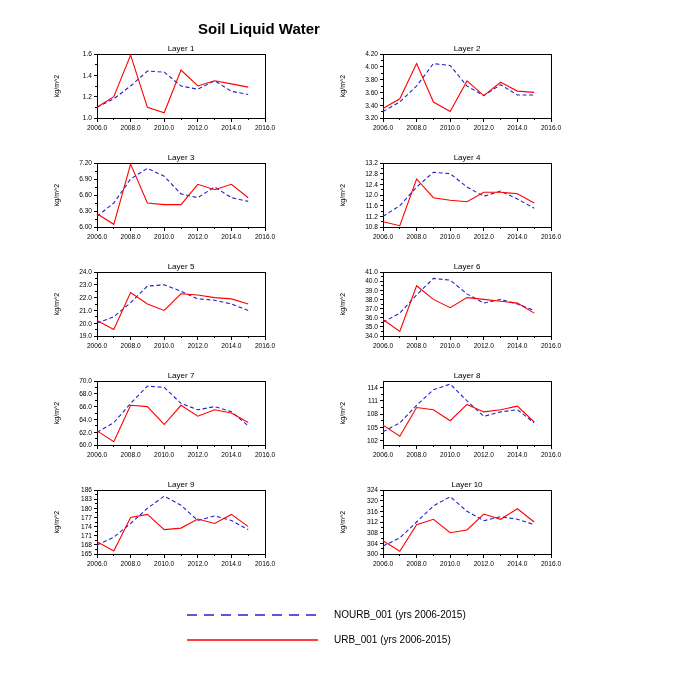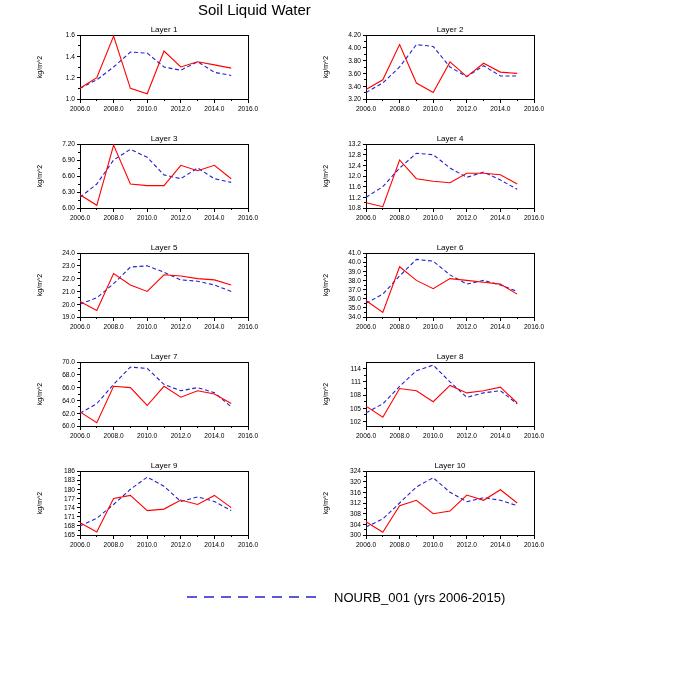--- a/index.html
+++ b/index.html
@@ -1,33 +1,33 @@
 <!DOCTYPE html>
 <html><head>
 <meta charset="utf-8">
 <style>
   html,body{margin:0;padding:0;}
   body{
     width:700px;height:700px;background:#ffffff;overflow:hidden;
     font-family:"Liberation Sans",sans-serif;color:#000;
   }
-  #header{margin:1px 0 0 198px;font-size:15px;line-height:1.25;}
+  #header{margin:20px 0 0 198px;font-size:15px;line-height:1.25;font-weight:bold;}
   #charts-grid{
     display:grid;grid-template-columns:250px 250px;column-gap:36px;row-gap:9px;
-    padding-left:32px;margin-top:4px;
+    padding-left:49px;margin-top:4px;
   }
   .cell{width:250px;height:100px;}
   .frame{fill:none;stroke:#000;stroke-width:1;shape-rendering:crispEdges;}
   .tk{stroke:#000;stroke-width:1;shape-rendering:crispEdges;}
   .tlab{font-family:"Liberation Sans",sans-serif;font-size:6.6px;fill:#000;}
   .ctitle{font-family:"Liberation Sans",sans-serif;font-size:8px;fill:#000;}
   .ylab{font-family:"Liberation Sans",sans-serif;font-size:7px;fill:#000;}
   #legend{margin:30px 0 0 185px;display:flex;flex-direction:column;gap:13px;}
   .legend-row{display:flex;align-items:center;gap:14px;}
-  .legend-label{font-size:13px;}
+  .legend-label{font-size:10px;}
 </style>
 </head>
 <body>
 
 <div id="header">
   <div>Soil Liquid Water</div>
 </div>
 
 <div id="charts-grid">
     <div class="cell"><svg width="250" height="100">
@@ -448,13 +448,19 @@
       </svg></div>
   </div>
 
 <div id="legend">
   <div class="legend-row">
     <svg width="135" height="12">
       <line x1="2" y1="6" x2="133" y2="6" stroke-width="1.3" stroke="#2222cc" stroke-dasharray="10,7"></line>
     </svg>
     <span class="legend-label">NOURB_001 (yrs 2006-2015)</span>
   </div>
+  <div class="legend-row">
+    <svg width="135" height="12">
+      <line x1="2" y1="6" x2="133" y2="6" stroke-width="1.3" stroke="#ff0000"></line>
+    </svg>
+    <span class="legend-label">URB_001 (yrs 2006-2015)</span>
+  </div>
 </div>
 
 </body></html>

